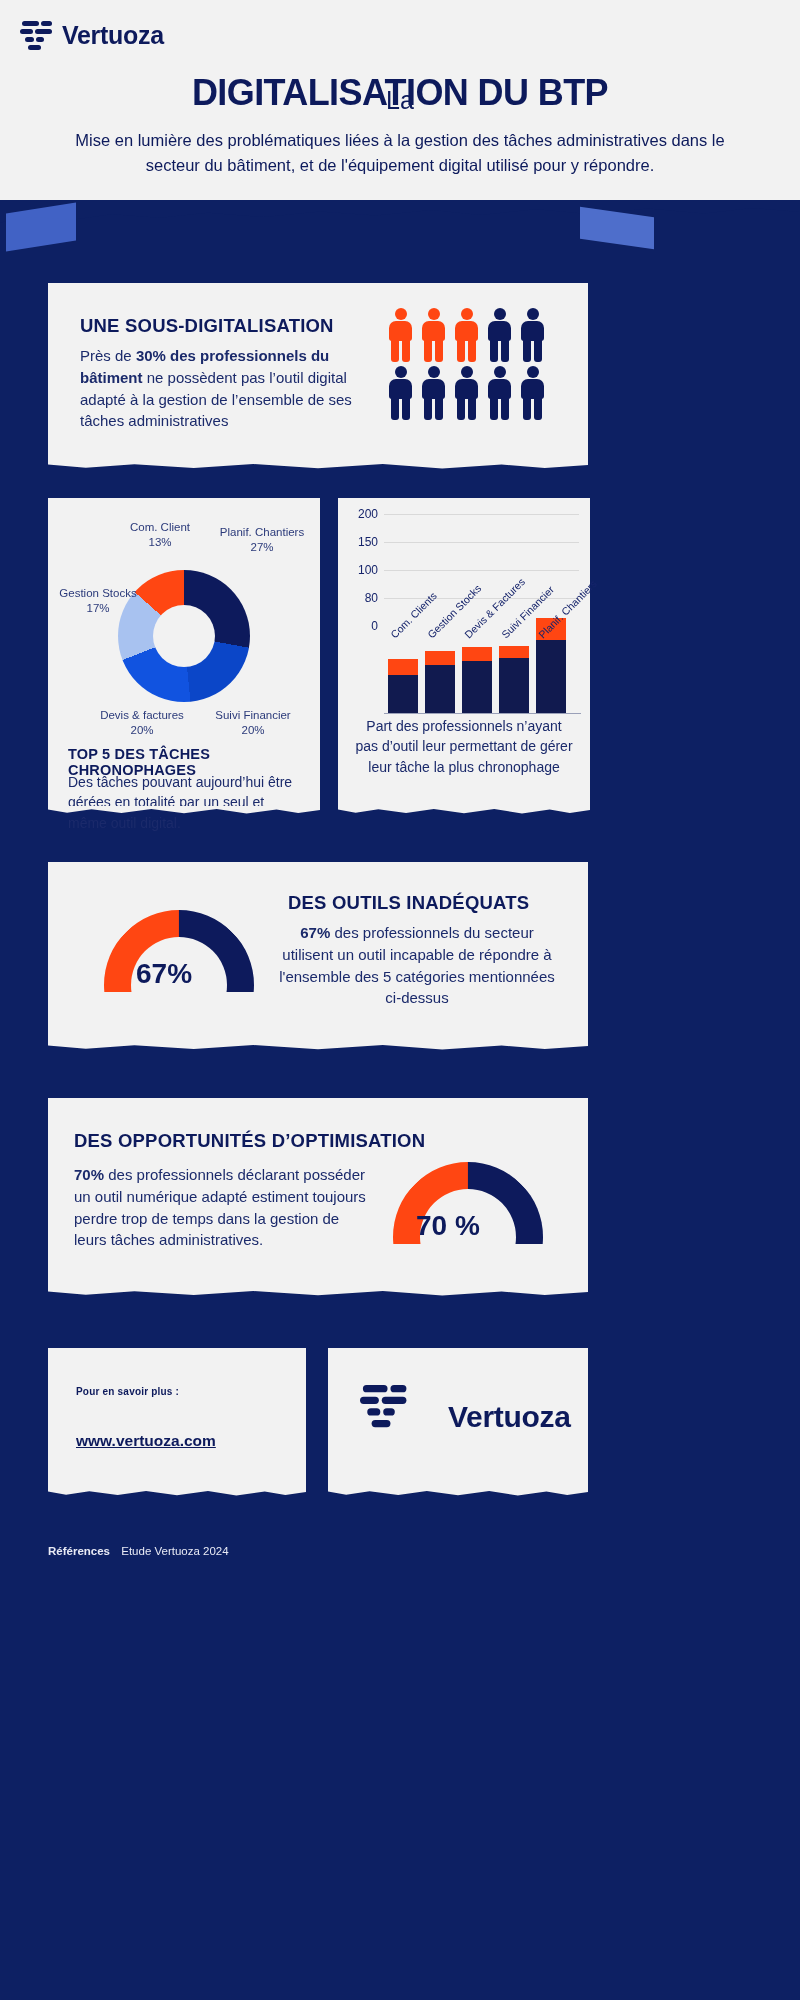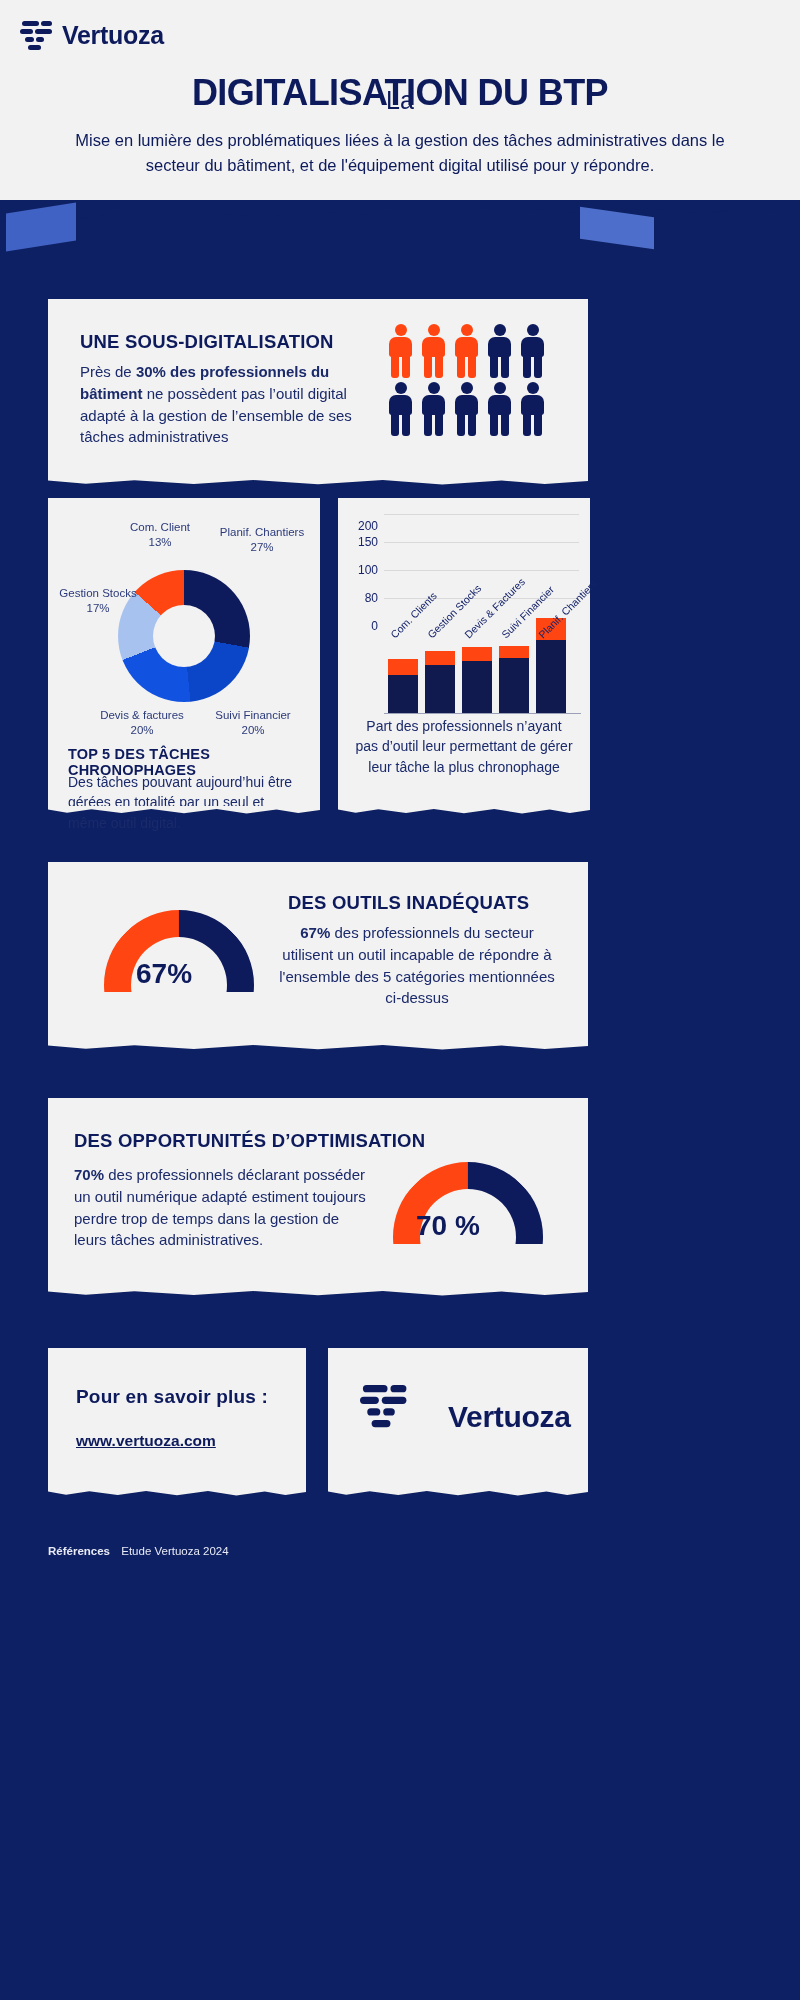--- a/index.html
+++ b/index.html
@@ -147,21 +147,21 @@
     <div class="kicker">La</div>
     <div class="main-title">DIGITALISATION DU BTP</div>
     <div class="subtitle">Mise en lumière des problématiques liées à la gestion des tâches administratives dans le secteur du bâtiment, et de l'équipement digital utilisé pour y répondre.</div>
   </div>
 
   <div class="navy-bg"></div>
   <div class="torn-top"></div>
   <div class="accent-strip accent-1"></div>
   <div class="accent-strip accent-2"></div>
 
-  <div class="card torn-b" style="left:48px; top:283px; width:540px; height:180px;margin-top:16px;">
+  <div class="card torn-b" style="left:48px; top:283px; width:540px; height:180px;">
     <div class="sect-title" style="position:absolute; left:32px; top:32px;">UNE SOUS-DIGITALISATION</div>
     <div class="body-txt" style="position:absolute; left:32px; top:62px; width:300px;">
       <span>Près de </span><b>30% des professionnels du bâtiment</b><span> ne possèdent pas l’outil digital adapté à la gestion de l’ensemble de ses tâches administratives</span>
     </div>
     <div class="people" style="left:338px; top:25px;">
       <span class="person o">
           <span class="head"></span>
           <span class="body"></span>
           <span class="legL"></span>
           <span class="legR"></span>
@@ -254,21 +254,21 @@
   </div>
 
   <div class="card torn-b" style="left:338px; top:498px; width:252px; height:310px;">
     <div class="bc" style="left:6px; top:16px; width:240px; height:200px;">
       <div class="bc-grid">
         <div class="gl" style="top:0px;"></div>
         <div class="gl" style="top:28px;"></div>
         <div class="gl" style="top:56px;"></div>
         <div class="gl" style="top:84px;"></div>
       </div>
-      <div class="bc-ylab" style="left:0px; top:12px;">200</div>
+      <div class="bc-ylab" style="left:0px; top:0px;">200</div>
       <div class="bc-ylab" style="left:0px; top:28px;">150</div>
       <div class="bc-ylab" style="left:0px; top:56px;">100</div>
       <div class="bc-ylab" style="left:0px; top:84px;">80</div>
       <div class="bc-ylab" style="left:0px; top:112px;">0</div>
       <div class="bars" id="bars">
           <div class="bar">
             <div class="top" style="height: 15.68px; background: rgb(255, 70, 18);"></div>
             <div class="bot" style="height: 39.2px; background: rgb(17, 26, 79);"></div>
           </div>
           <div class="bar">
@@ -316,21 +316,21 @@
     <div class="body-txt" style="position:absolute; left:26px; top:66px; width:292px;">
       <b>70%</b><span> des professionnels déclarant posséder un outil numérique adapté estiment toujours perdre trop de temps dans la gestion de leurs tâches administratives.</span>
     </div>
     <div class="gauge" style="left:345px; top:64px;">
       <div class="arc"></div>
     </div>
     <div class="gauge-val" style="left:368px; top:112px;">70 %</div>
   </div>
 
   <div class="card torn-b" style="left:48px; top:1348px; width:258px; height:142px;">
-    <div class="sect-title" style="position:absolute; left:28px; top:38px; font-size:19px;">Pour en savoir plus :</div>
+    <div class="sect-title" style="position:absolute; left:28px; top:38px; font-size:10px;">Pour en savoir plus :</div>
     <a class="foot-link" style="position:absolute; left:28px; top:84px;" href="#">www.vertuoza.com</a>
   </div>
 
   <div class="card torn-b" style="left:328px; top:1348px; width:260px; height:142px;">
     <div style="position:absolute; left:32px; top:44px; display:flex; align-items:center; gap:10px;">
       <span class="logo-mark" style="width:50px;height:50px;transform:scale(1.45);transform-origin:left center;">
         <i></i>
           <i></i>
           <i></i>
           <i></i>

